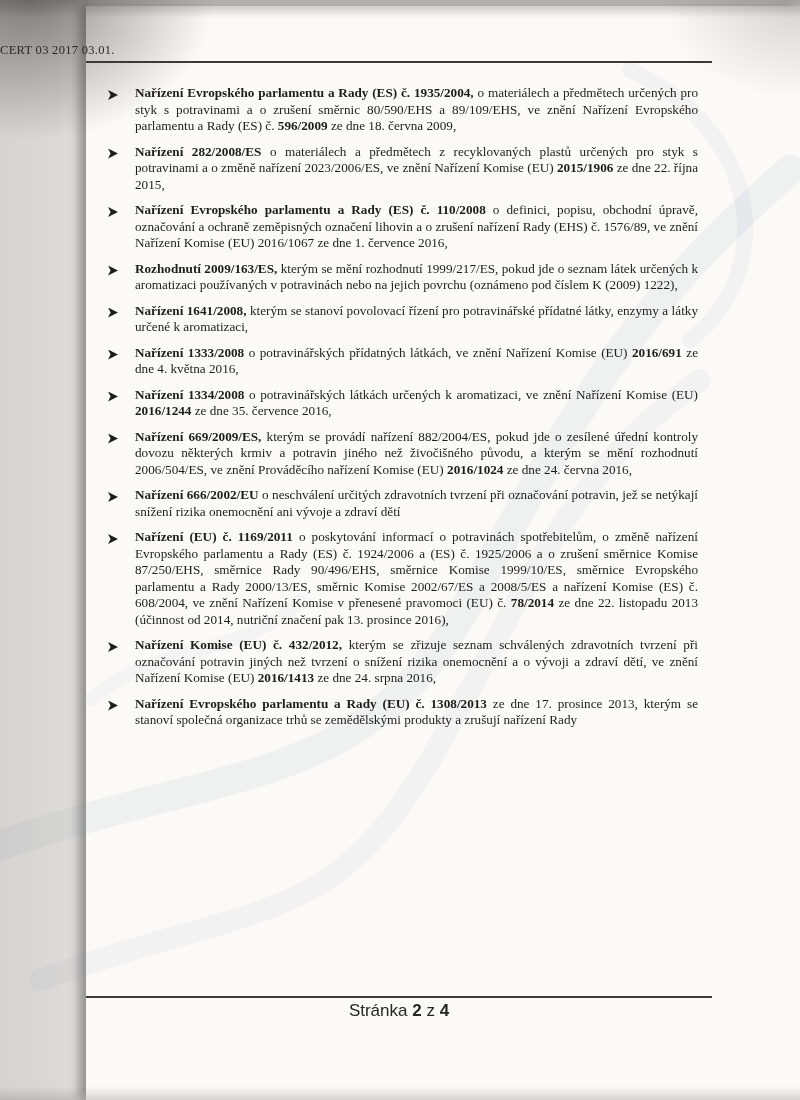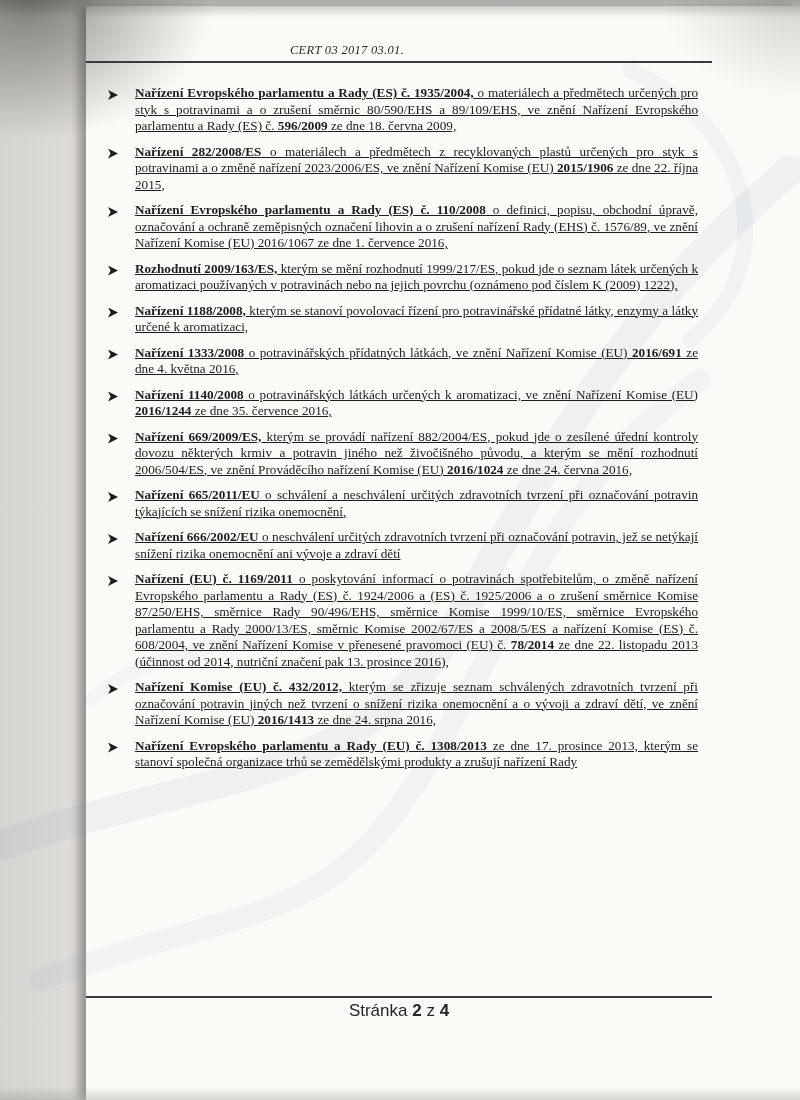--- a/index.html
+++ b/index.html
@@ -24,31 +24,31 @@
     background:radial-gradient(ellipse at 12% 0%,rgba(55,53,50,.55),rgba(55,53,50,0) 62%);}
   .corner-tr{position:absolute;top:0;right:0;width:140px;height:100px;z-index:2;
     background:radial-gradient(ellipse at 100% 0%,rgba(110,108,105,.28),rgba(110,108,105,0) 70%);}
   .edge-bottom{position:absolute;bottom:0;left:0;right:0;height:14px;z-index:2;
     background:linear-gradient(0deg,rgba(120,118,115,.28),rgba(120,118,115,0));}
   .watermark{position:absolute;inset:0;z-index:2;pointer-events:none;}
   .watermark path{fill:none;stroke:var(--wm);stroke-linecap:round;}
 
   .sheet{position:absolute;inset:0;z-index:3;}
   .scan-ref{
-    position:absolute;top:43px;left:0;width:694px;text-align:center;
-    font-style:italic;font-size:12.5px;letter-spacing:.3px;color:#2b2926;
+    position:absolute;top:43px;left:0;width:694px;text-align:left;
+    font-size:12.5px;letter-spacing:.3px;color:#2b2926;
   }
   .rule{position:absolute;left:86px;width:626px;height:1.5px;background:var(--rule);}
   .rule-top{top:61px;}
   .rule-bottom{top:996px;}
   .doc{
     position:absolute;left:108px;top:85px;width:590px;
     font-size:13.2px;line-height:16.5px;text-align:justify;
   }
-  .item{display:flex;margin-bottom:9px;text-decoration:underline;}
+  .item{display:flex;margin-bottom:9px;}
   .marker{flex:0 0 27px;padding-top:3px;}
   .tri{
     display:inline-block;width:10px;height:10px;background:var(--ink);
     clip-path:polygon(0 0,100% 50%,0 100%,26% 50%);
   }
   .body{flex:1;}
   .b{font-weight:bold;}
   .footer{
     position:absolute;top:1001px;left:86px;width:626px;text-align:center;
     font-family:"Liberation Sans",sans-serif;font-size:17px;color:#262626;
@@ -88,37 +88,33 @@
         <div class="item">
           <span class="marker" title="➢"><i class="tri"></i></span>
           <span class="body"><span class="b">Nařízení Evropského parlamentu a Rady (ES) č. 110/2008</span><span> o definici, popisu, obchodní úpravě, označování a ochraně zeměpisných označení lihovin a o zrušení nařízení Rady (EHS) č. 1576/89, ve znění Nařízení Komise (EU) 2016/1067 ze dne 1. července 2016,</span></span>
         </div>
         <div class="item">
           <span class="marker" title="➢"><i class="tri"></i></span>
           <span class="body"><span class="b">Rozhodnutí 2009/163/ES,</span><span> kterým se mění rozhodnutí 1999/217/ES, pokud jde o seznam látek určených k aromatizaci používaných v potravinách nebo na jejich povrchu (oznámeno pod číslem K (2009) 1222),</span></span>
         </div>
         <div class="item">
           <span class="marker" title="➢"><i class="tri"></i></span>
-          <span class="body"><span class="b">Nařízení 1188/2008,</span><span> kterým se stanoví povolovací řízení pro potravinářské přídatné látky, enzymy a látky určené k aromatizaci,</span></span>
+          <span class="body"><span class="b">Nařízení 1641/2008,</span><span> kterým se stanoví povolovací řízení pro potravinářské přídatné látky, enzymy a látky určené k aromatizaci,</span></span>
         </div>
         <div class="item">
           <span class="marker" title="➢"><i class="tri"></i></span>
           <span class="body"><span class="b">Nařízení 1333/2008</span><span> o potravinářských přídatných látkách, ve znění Nařízení Komise (EU) </span><span class="b">2016/691</span><span> ze dne 4. května 2016,</span></span>
         </div>
         <div class="item">
           <span class="marker" title="➢"><i class="tri"></i></span>
-          <span class="body"><span class="b">Nařízení 1140/2008</span><span> o potravinářských látkách určených k aromatizaci, ve znění Nařízení Komise (EU) </span><span class="b">2016/1244</span><span> ze dne 35. července 2016,</span></span>
+          <span class="body"><span class="b">Nařízení 1334/2008</span><span> o potravinářských látkách určených k aromatizaci, ve znění Nařízení Komise (EU) </span><span class="b">2016/1244</span><span> ze dne 35. července 2016,</span></span>
         </div>
         <div class="item">
           <span class="marker" title="➢"><i class="tri"></i></span>
           <span class="body"><span class="b">Nařízení 669/2009/ES,</span><span> kterým se provádí nařízení 882/2004/ES, pokud jde o zesílené úřední kontroly dovozu některých krmiv a potravin jiného než živočišného původu, a kterým se mění rozhodnutí 2006/504/ES, ve znění Prováděcího nařízení Komise (EU) </span><span class="b">2016/1024</span><span> ze dne 24. června 2016,</span></span>
-        </div>
-        <div class="item">
-          <span class="marker" title="➢"><i class="tri"></i></span>
-          <span class="body"><span class="b">Nařízení 665/2011/EU</span><span> o schválení a neschválení určitých zdravotních tvrzení při označování potravin týkajících se snížení rizika onemocnění,</span></span>
         </div>
         <div class="item">
           <span class="marker" title="➢"><i class="tri"></i></span>
           <span class="body"><span class="b">Nařízení 666/2002/EU</span><span> o neschválení určitých zdravotních tvrzení při označování potravin, jež se netýkají snížení rizika onemocnění ani vývoje a zdraví dětí</span></span>
         </div>
         <div class="item">
           <span class="marker" title="➢"><i class="tri"></i></span>
           <span class="body"><span class="b">Nařízení (EU) č. 1169/2011</span><span>  o poskytování informací o potravinách spotřebitelům, o změně nařízení Evropského parlamentu a Rady (ES) č. 1924/2006 a (ES) č. 1925/2006 a o zrušení směrnice Komise 87/250/EHS, směrnice Rady 90/496/EHS, směrnice Komise 1999/10/ES, směrnice Evropského parlamentu a Rady 2000/13/ES, směrnic Komise 2002/67/ES a 2008/5/ES a nařízení Komise (ES) č. 608/2004, ve znění Nařízení Komise v přenesené pravomoci (EU) č. </span><span class="b">78/2014</span><span> ze dne 22. listopadu 2013 (účinnost od 2014, nutriční značení pak 13. prosince 2016),</span></span>
         </div>
         <div class="item">

